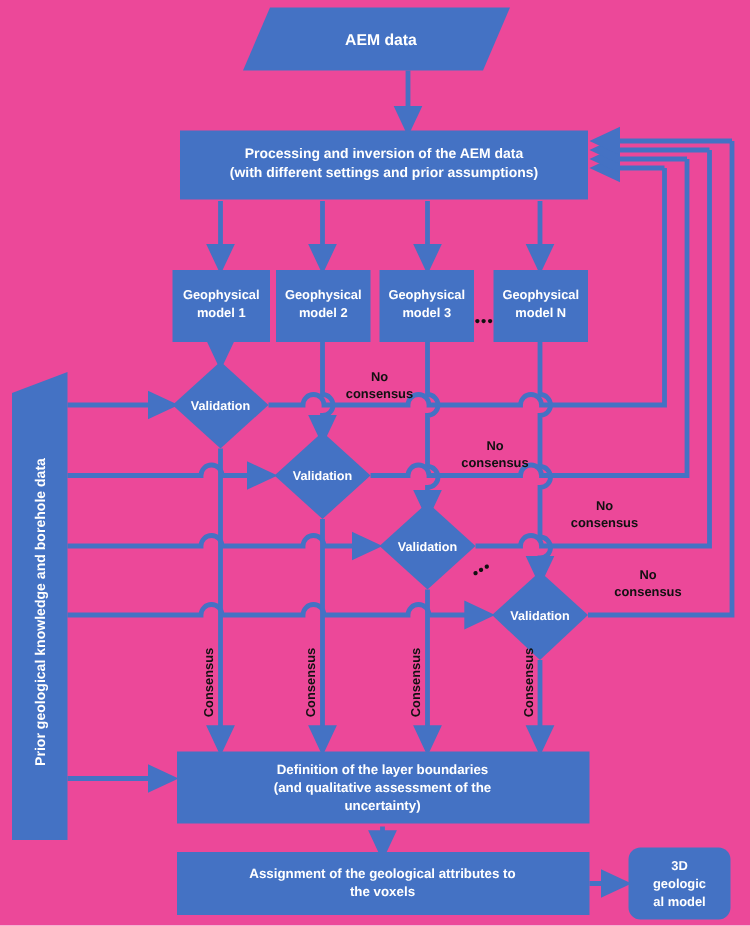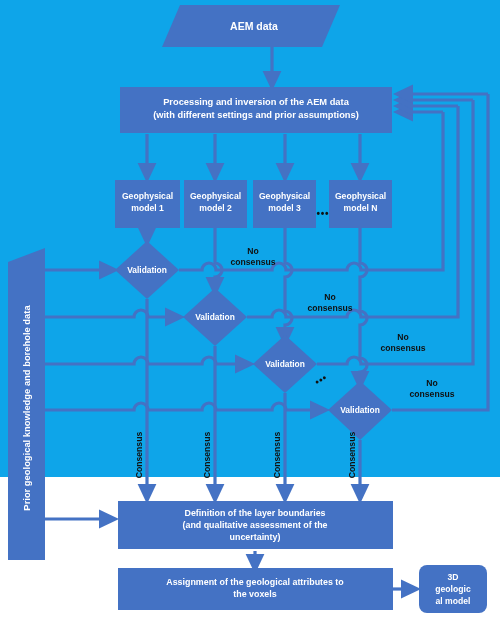--- a/index.html
+++ b/index.html
@@ -1,18 +1,18 @@
 <!DOCTYPE html>
 <html><head>
 <meta charset="utf-8">
 <style>
   html,body{margin:0;padding:0;background:#ffffff;}
   body{width:500px;height:617px;overflow:hidden;
        font-family:"Liberation Sans",sans-serif;}
-  #stage{position:relative;width:500px;height:477px;background:#0ea5e9;}
+  #stage{position:relative;width:500px;height:617px;background:#ec4899;}
   svg{position:absolute;left:0;top:0;width:500px;height:617px;}
   text{font-family:"Liberation Sans",sans-serif;}
   .shape-label{fill:#ffffff;font-weight:bold;text-anchor:middle;}
   .edge-label{fill:#111111;font-weight:bold;text-anchor:middle;}
 </style>
 </head>
 <body>
 
 <div id="stage">
 <svg viewBox="0 0 500 617" xmlns="http://www.w3.org/2000/svg">

